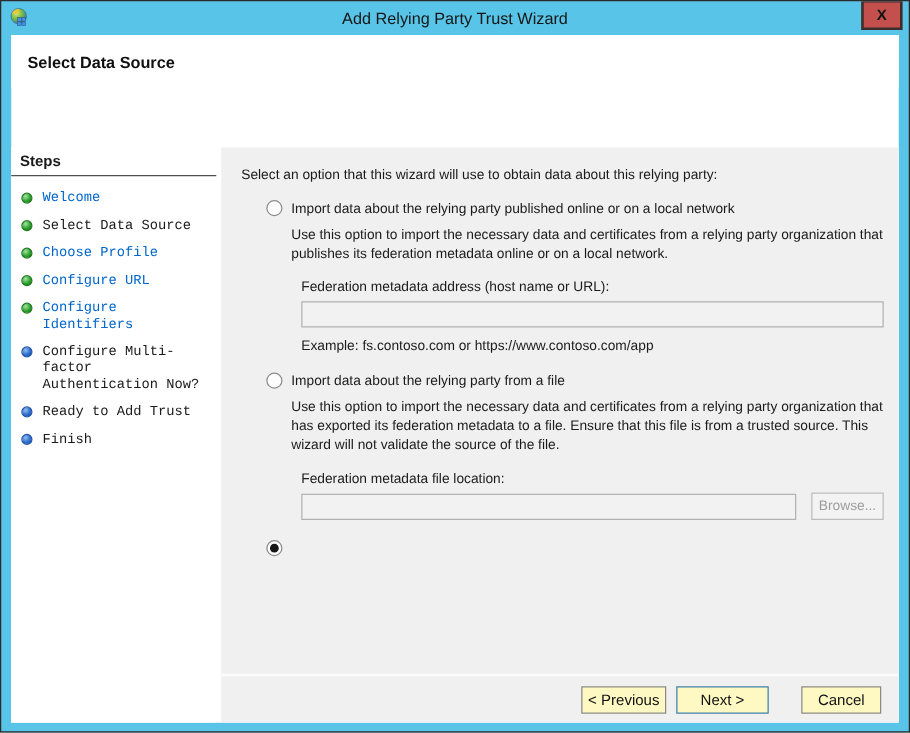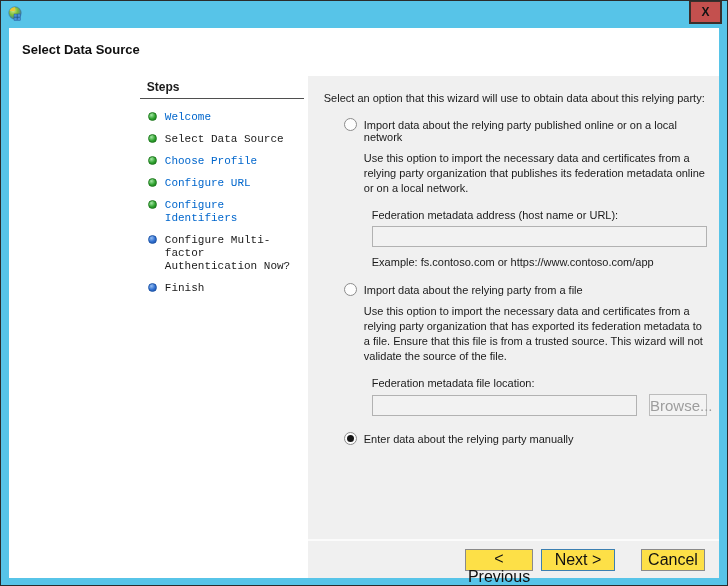--- a/index.html
+++ b/index.html
@@ -14,21 +14,21 @@
   .titlebar { height:27px; position:relative; display:flex; align-items:center; justify-content:center; }
   .title { font-size:13px; color:#151515; }
   .app-icon { position:absolute; left:6px; top:5px; width:17px; height:17px; }
   .close-btn {
     position:absolute; right:5px; top:0px; width:33px; height:23px;
     background:#C4504E; border:2px solid #3a2f2c; border-top-width:1px;
     color:#131313; font-weight:bold; font-size:12px;
     display:flex; align-items:center; justify-content:center; cursor:pointer;
   }
   
-  .inner { position:absolute; left:8px; right:8px; top:27px; bottom:7px; background:#fff; display:flex; flex-direction:row; }
+  .inner { position:absolute; left:8px; right:8px; top:27px; bottom:7px; background:#fff; display:flex; flex-direction:column; }
   .page-header { height:42px; display:flex; align-items:center; padding-left:13px; background:#fff; }
   .page-title { font-size:13px; font-weight:bold; color:#101010; }
   .body-row { flex:1; display:flex; background:#fff; min-height:0;margin-top:48px; }
   
   .sidebar { width:164px; flex:none; background:#fff; }
   .steps-heading { font-size:12px; font-weight:bold; padding:4px 0 4px 7px; border-bottom:1px solid #4f4f4f; }
   .steps-list { padding:12px 6px 0 8px;font-family:Liberation Mono, monospace; }
   .step { display:flex; gap:8px; margin-bottom:9px; font-size:11px; line-height:13px; }
   .bullet { width:9px; height:9px; border-radius:50%; margin-top:1px; flex:none; }
   .bullet.done { background:radial-gradient(circle at 35% 30%, #9ae09a 5%, #2fa32f 55%, #157015); border:1px solid #1f7a1f; }
@@ -45,26 +45,26 @@
   .radio.checked::after { content:""; display:block; width:7px; height:7px; border-radius:50%; background:#161616; margin:2px; }
   .option-label { padding-top:1px; }
   .option-desc { margin:8px 0 0 20px; max-width:508px; line-height:15px; }
   .field-label { margin:13px 0 5px 28px; }
   .wiz-input { height:21px; background:#F2F2F2; border:1px solid #b2b2b2; font-size:11px; padding:0 4px; color:#1a1a1a; }
   .input-full { display:block; margin-left:28px; width:calc(100% - 28px); }
   .example { margin:9px 0 15px 28px; }
   .opt2 { margin-top:0; }
   .file-row { display:flex; margin-left:28px; gap:12px; align-items:center; }
   .input-file { flex:1; }
-  .browse-btn { width:58px; height:22px; background:#F3F3F3; border:1px solid #bcbcbc; color:#9d9d9d; font-size:15px; flex:none; }
+  .browse-btn { width:58px; height:22px; background:#F3F3F3; border:1px solid #bcbcbc; color:#9d9d9d; font-size:11px; flex:none; }
   .opt3 { margin-top:16px; }
   
   .footer-divider { height:2px; background:#FBFBFB; flex:none; }
   .footer { height:37px; flex:none; display:flex; align-items:center; justify-content:flex-end; padding-right:14px; }
-  .btn { height:22px; background:#fde047; border:1px solid #8a8a8a; font-size:16px; color:#111; cursor:pointer; font-family:"Liberation Sans", sans-serif; }
+  .btn { height:22px; background:#fef9c3; border:1px solid #8a8a8a; font-size:12px; color:#111; cursor:pointer; font-family:"Liberation Sans", sans-serif; }
   .btn-prev { width:68px; margin-right:8px; }
   .btn-next { width:74px; border:1px solid #3C7FB1; }
   .btn-cancel { width:64px; margin-left:26px; }
 </style>
 </head>
 <body>
 
 <div class="window">
 
   <div class="titlebar">
@@ -78,20 +78,21 @@
       </defs>
       <circle cx="8" cy="7" r="6.2" fill="url(#gl)" stroke="#3a6ea5" stroke-width="0.6"></circle>
       <path d="M2.5 5 A6.2 6.2 0 0 1 8 1.2 L8 5 Z" fill="#f2c531" opacity="0.9"></path>
       <g fill="#4a90d9" stroke="#1d4f8c" stroke-width="0.4">
         <rect x="7" y="8" width="3" height="3"></rect>
         <rect x="10.5" y="8" width="3" height="3"></rect>
         <rect x="7" y="11.5" width="3" height="3"></rect>
         <rect x="10.5" y="11.5" width="3" height="3"></rect>
       </g>
     </svg>
+    <span class="title">Add Relying Party Trust Wizard</span>
     <div class="close-btn">
       <span>X</span>
     </div>
   </div>
 
   <div class="inner">
 
     <div class="page-header">
       <span class="page-title">Select Data Source</span>
     </div>
@@ -120,20 +121,24 @@
           <div class="step completed">
             <span class="bullet done"></span>
             <span class="step-label">Configure Identifiers</span>
           </div>
           <div class="step upcoming">
             <span class="bullet up"></span>
             <span class="step-label">Configure Multi-factor Authentication Now?</span>
           </div>
           <div class="step upcoming">
             <span class="bullet up"></span>
+            <span class="step-label">Ready to Add Trust</span>
+          </div>
+          <div class="step upcoming">
+            <span class="bullet up"></span>
             <span class="step-label">Finish</span>
           </div>
         </div>
       </div>
 
       <div class="content-col">
         <div class="content-main">
           <div class="intro">Select an option that this wizard will use to obtain data about this relying party:</div>
 
           <div class="option-block">
@@ -156,21 +161,20 @@
             <div class="field-label">Federation metadata file location:</div>
             <div class="file-row">
               <input class="wiz-input input-file" type="text" disabled="" value="" style="">
               <button class="browse-btn" disabled="">Browse...</button>
             </div>
           </div>
 
           <div class="option-block opt3">
             <div class="option-row">
               <span class="radio checked"></span>
-              <span class="option-label">Enter data about the relying party manually</span>
             </div>
           </div>
         </div>
 
         <div class="footer-divider"></div>
         <div class="footer">
           <button class="btn btn-prev">&lt; Previous</button>
           <button class="btn btn-next">Next &gt;</button>
           <button class="btn btn-cancel">Cancel</button>
         </div>

